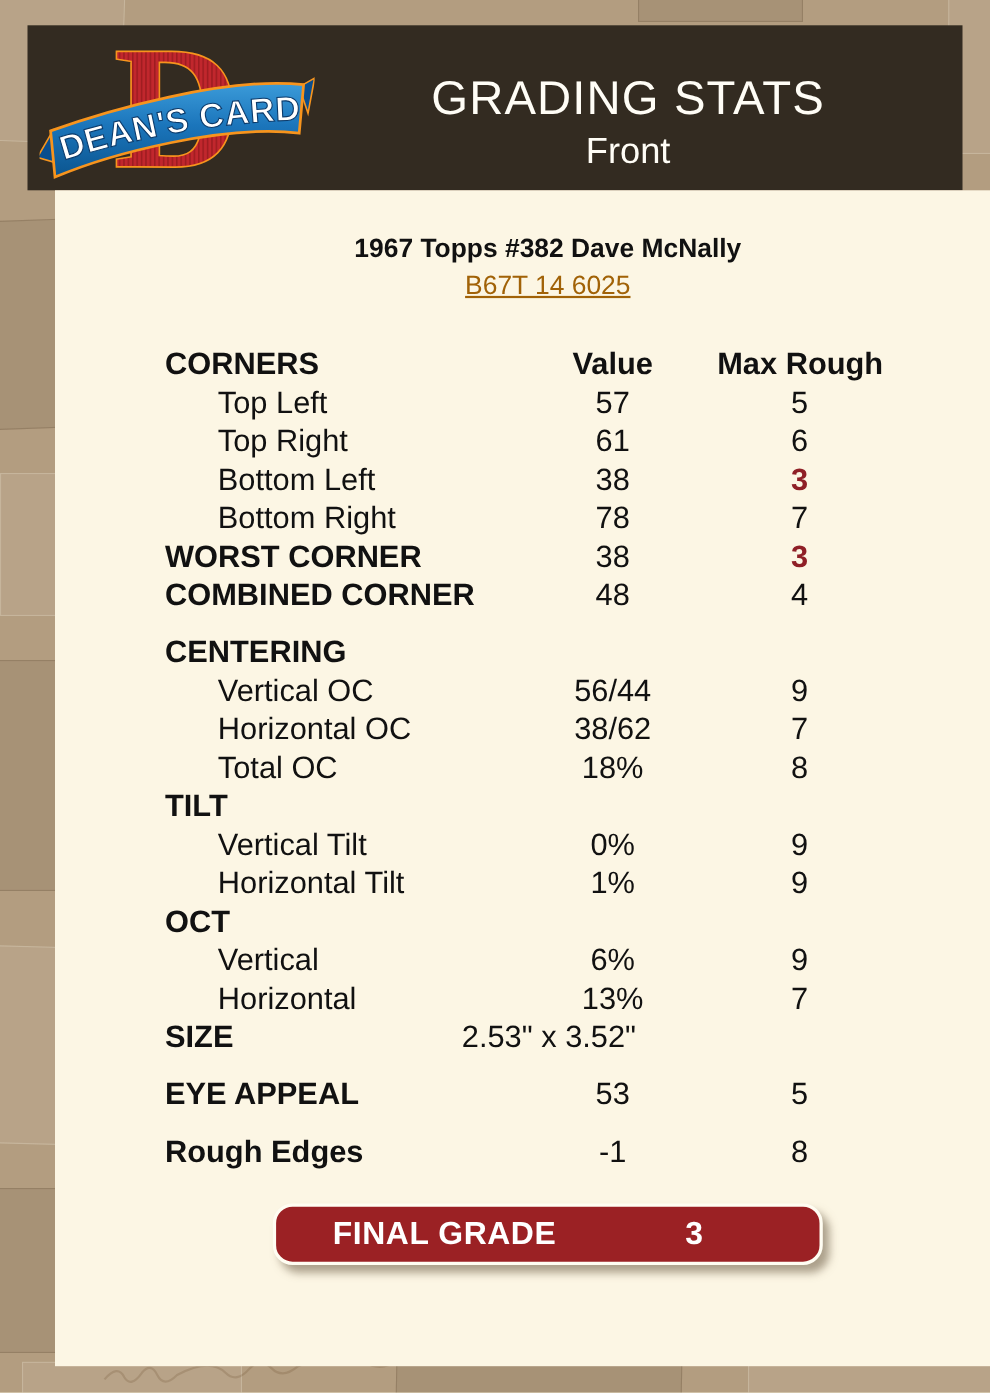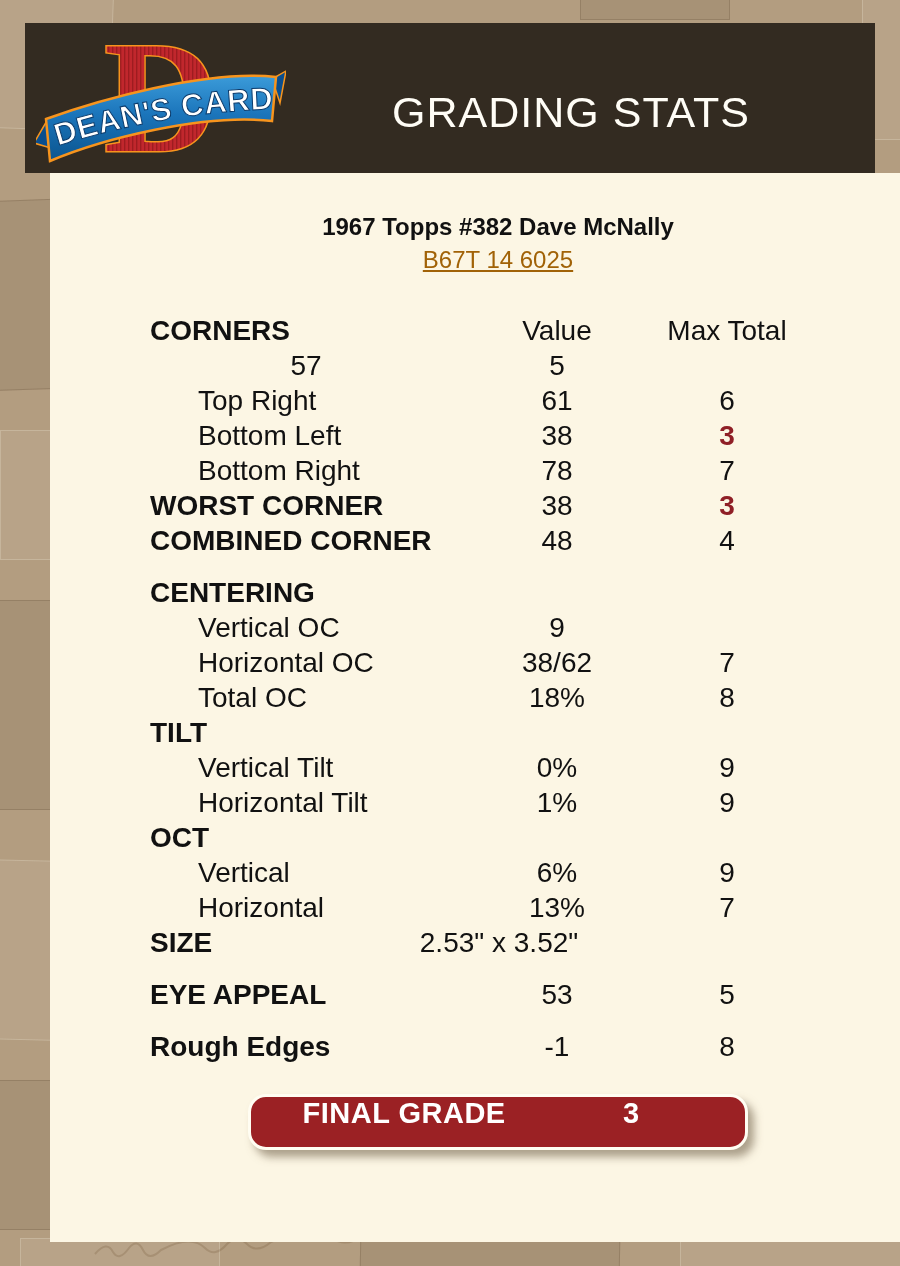--- a/index.html
+++ b/index.html
@@ -42,32 +42,32 @@
   .gtable { margin-top:36px; }
   .trow {
     display:grid; grid-template-columns:312px 190px 150px;
     margin-left:100px; height:35px; align-items:center;
     font-size:28px; color:#111;
   }
   .trow.gap { margin-top:17px; }
   .cell.label { text-align:left; white-space:nowrap; }
   .cell.value, .cell.max { text-align:center; white-space:nowrap; }
   .trow.bold .cell.label { font-weight:bold; }
-  .trow.header-row .cell { font-weight:normal; }
+  .trow.header-row .cell { font-weight:bold; }
   .trow.indent .cell.label { padding-left:48px; }
   .cell.red { color:#8f1f26; font-weight:bold; }
   .trow.size-row .cell.value { position:relative; left:-58px; }
 
   
   .final-grade {
     margin:30px auto 0; width:500px; height:56px;
     background:#9b2124;
     border:3px solid #fffdf2; border-radius:18px;
     box-shadow:6px 7px 8px rgba(105,90,65,0.55);
-    display:flex; 
+    display:flex; align-items:center;
     color:#fff; font-weight:bold; font-size:29px; letter-spacing:0.5px;
   }
   .final-grade .fg-label { width:62%; text-align:center; }
   .final-grade .fg-value { width:30%; text-align:center; }
 </style>
 </head>
 <body>
 
 <div class="bg-collage">
   <div class="ghost" style="left:-8px;  top:-30px;  width:120px; height:160px; transform:rotate(2deg);"></div>
@@ -114,34 +114,36 @@
 
       <path d="M 10,92 C 60,74 170,42 240,50 L 236,94 C 168,86 66,112 14,134 Z" fill="url(#blueGrad)" stroke="#f7941d" stroke-width="2.5"></path>
 
       <text font-family="Liberation Sans, sans-serif" font-weight="bold" font-size="31" fill="#ffffff" stroke="#0a3a6b" stroke-width="1" letter-spacing="0.5">
         <textPath href="#bannerTextPath" startOffset="4" id="banner-textpath">DEAN'S CARDS</textPath>
       </text>
     </svg>
   </div>
   <div class="header-text">
     <div class="header-title">GRADING STATS</div>
+    <div class="header-subtitle">Front</div>
   </div>
 </div>
 
 <div class="panel" style="background:#fcf6e4;">
   <div class="card-title">1967 Topps #382 Dave McNally</div>
   <div class="card-code">B67T 14 6025</div>
 
   <div class="gtable">
       <div class="trow bold header-row">
         <span class="cell label">CORNERS</span>
         <span class="cell value">Value</span>
-        <span class="cell max">Max Total</span>
-      </div>
-      <div class="trow indent">
+        <span class="cell max">Max Rough</span>
+      </div>
+      <div class="trow indent">
+        <span class="cell label">Top Left</span>
         <span class="cell value">57</span>
         <span class="cell max">5</span>
       </div>
       <div class="trow indent">
         <span class="cell label">Top Right</span>
         <span class="cell value">61</span>
         <span class="cell max">6</span>
       </div>
       <div class="trow indent">
         <span class="cell label">Bottom Left</span>
@@ -163,20 +165,21 @@
         <span class="cell value">48</span>
         <span class="cell max">4</span>
       </div>
       <div class="trow bold gap">
         <span class="cell label">CENTERING</span>
         <span class="cell value"></span>
         <span class="cell max"></span>
       </div>
       <div class="trow indent">
         <span class="cell label">Vertical OC</span>
+        <span class="cell value">56/44</span>
         <span class="cell max">9</span>
       </div>
       <div class="trow indent">
         <span class="cell label">Horizontal OC</span>
         <span class="cell value">38/62</span>
         <span class="cell max">7</span>
       </div>
       <div class="trow indent">
         <span class="cell label">Total OC</span>
         <span class="cell value">18%</span>

